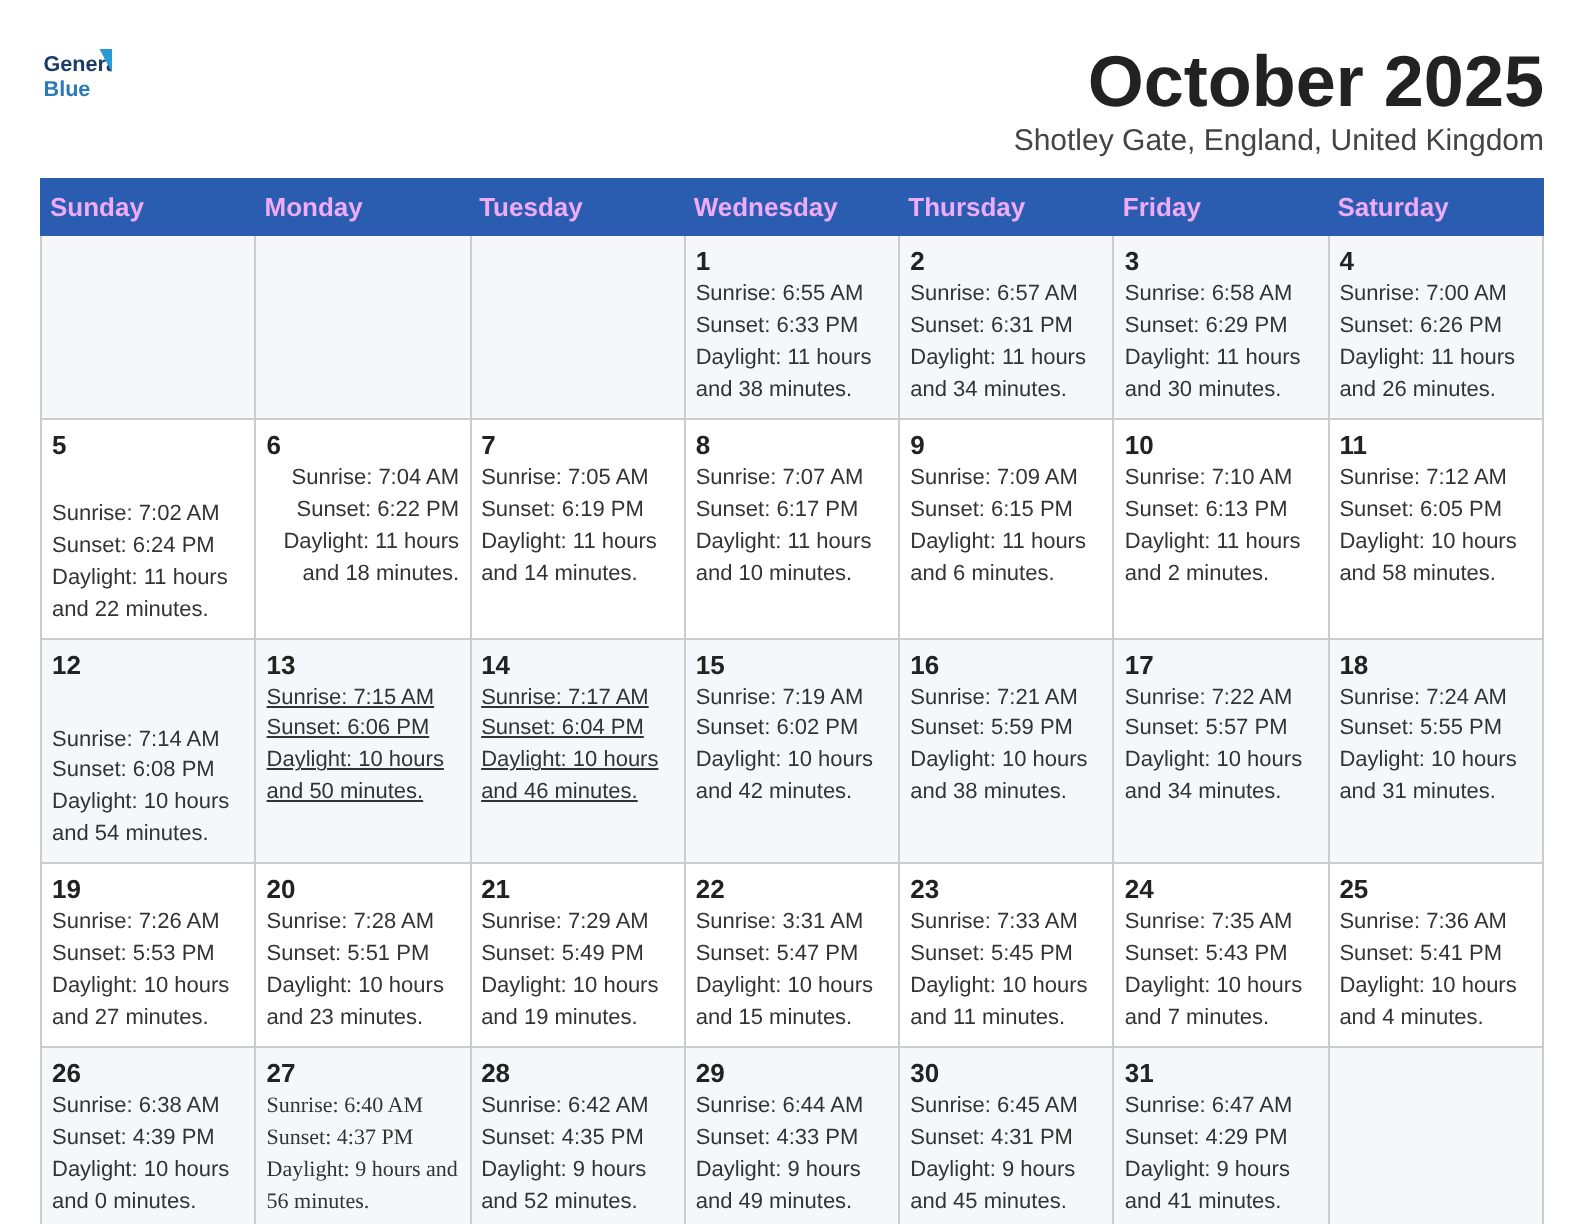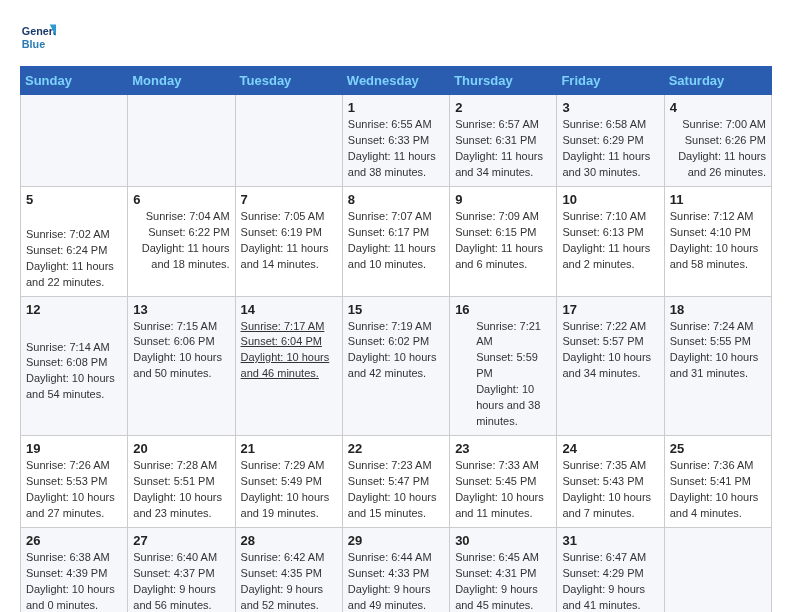--- a/index.html
+++ b/index.html
@@ -37,21 +37,21 @@
       font-size: 15px;
       color: #444;
     }
     table {
       width: 100%;
       border-collapse: collapse;
       table-layout: fixed;
     }
     thead tr th {
       background: #2a5db0;
-      color: #7dd3fc;
+      color: #f0abfc;
       font-size: 13px;
       font-weight: bold;
       padding: 6px 4px;
       text-align: left;
       border: 1px solid #2a5db0;
     }
     tbody tr td {
       border: 1px solid #ccc;
       vertical-align: top;
       padding: 5px 5px;
@@ -86,20 +86,22 @@
 
 <div class="header">
   <div class="logo">
     <svg class="logo-icon" viewBox="0 0 40 40" xmlns="http://www.w3.org/2000/svg">
   <text x="2" y="17" font-size="12" font-weight="bold" fill="#1a3a6b" font-family="Arial">General</text>
   <text x="2" y="31" font-size="12" font-weight="bold" fill="#2a7ab5" font-family="Arial">Blue</text>
   <polygon points="33,5 40,5 40,18" fill="#2a9ad4"></polygon>
 </svg>
   </div>
   <div class="title-block">
+    <div class="month-title">October 2025</div>
+    <div class="subtitle">Shotley Gate, England, United Kingdom</div>
   </div>
 </div>
 
 <table>
   <thead>
     <tr>
     <th>Sunday</th>
         <th>Monday</th>
         <th>Tuesday</th>
         <th>Wednesday</th>
@@ -126,21 +128,21 @@
 Daylight: 11 hours and 34 minutes.</div>
         </td>
         <td>
           <span class="day-num">3</span>
           <div class="day-info" style="white-space: pre-line;">Sunrise: 6:58 AM
 Sunset: 6:29 PM
 Daylight: 11 hours and 30 minutes.</div>
         </td>
         <td>
           <span class="day-num">4</span>
-          <div class="day-info" style="white-space: pre-line; text-align: right;">Sunrise: 7:00 AM
+          <div class="day-info" style="white-space: pre-line;">Sunrise: 7:00 AM
 Sunset: 6:26 PM
 Daylight: 11 hours and 26 minutes.</div>
         </td>
       </tr>
       <tr>
         <td>
           <span class="day-num">5</span>
           <div class="day-info" style="white-space: pre-line; margin-top: 20px;">Sunrise: 7:02 AM
 Sunset: 6:24 PM
 Daylight: 11 hours and 22 minutes.</div>
@@ -171,52 +173,52 @@
         </td>
         <td>
           <span class="day-num">10</span>
           <div class="day-info" style="white-space: pre-line;">Sunrise: 7:10 AM
 Sunset: 6:13 PM
 Daylight: 11 hours and 2 minutes.</div>
         </td>
         <td>
           <span class="day-num">11</span>
           <div class="day-info" style="white-space: pre-line;">Sunrise: 7:12 AM
-Sunset: 4:10 PM
+Sunset: 6:05 PM
 Daylight: 10 hours and 58 minutes.</div>
         </td>
       </tr>
       <tr>
         <td>
           <span class="day-num">12</span>
           <div class="day-info" style="white-space: pre-line; margin-top: 23px;">Sunrise: 7:14 AM
 Sunset: 6:08 PM
 Daylight: 10 hours and 54 minutes.</div>
         </td>
         <td>
           <span class="day-num">13</span>
-          <div class="day-info" style="white-space: pre-line;">Sunrise: 7:15 AM
+          <div class="day-info" style="white-space: pre-line; text-decoration: underline;">Sunrise: 7:15 AM
 Sunset: 6:06 PM
 Daylight: 10 hours and 50 minutes.</div>
         </td>
         <td>
           <span class="day-num">14</span>
           <div class="day-info" style="white-space: pre-line; text-decoration: underline;">Sunrise: 7:17 AM
 Sunset: 6:04 PM
 Daylight: 10 hours and 46 minutes.</div>
         </td>
         <td>
           <span class="day-num">15</span>
           <div class="day-info" style="white-space: pre-line;">Sunrise: 7:19 AM
 Sunset: 6:02 PM
 Daylight: 10 hours and 42 minutes.</div>
         </td>
         <td>
           <span class="day-num">16</span>
-          <div class="day-info" style="white-space: pre-line; margin-left: 21px;">Sunrise: 7:21 AM
+          <div class="day-info" style="white-space: pre-line;">Sunrise: 7:21 AM
 Sunset: 5:59 PM
 Daylight: 10 hours and 38 minutes.</div>
         </td>
         <td>
           <span class="day-num">17</span>
           <div class="day-info" style="white-space: pre-line;">Sunrise: 7:22 AM
 Sunset: 5:57 PM
 Daylight: 10 hours and 34 minutes.</div>
         </td>
         <td>
@@ -240,21 +242,21 @@
 Daylight: 10 hours and 23 minutes.</div>
         </td>
         <td>
           <span class="day-num">21</span>
           <div class="day-info" style="white-space: pre-line;">Sunrise: 7:29 AM
 Sunset: 5:49 PM
 Daylight: 10 hours and 19 minutes.</div>
         </td>
         <td>
           <span class="day-num">22</span>
-          <div class="day-info" style="white-space: pre-line;">Sunrise: 7:23 AM
+          <div class="day-info" style="white-space: pre-line;">Sunrise: 3:31 AM
 Sunset: 5:47 PM
 Daylight: 10 hours and 15 minutes.</div>
         </td>
         <td>
           <span class="day-num">23</span>
           <div class="day-info" style="white-space: pre-line;">Sunrise: 7:33 AM
 Sunset: 5:45 PM
 Daylight: 10 hours and 11 minutes.</div>
         </td>
         <td>
@@ -272,21 +274,21 @@
       </tr>
       <tr>
         <td>
           <span class="day-num">26</span>
           <div class="day-info" style="white-space: pre-line;">Sunrise: 6:38 AM
 Sunset: 4:39 PM
 Daylight: 10 hours and 0 minutes.</div>
         </td>
         <td>
           <span class="day-num">27</span>
-          <div class="day-info" style="white-space: pre-line;">Sunrise: 6:40 AM
+          <div class="day-info" style="white-space: pre-line; font-family: Liberation Serif, serif;">Sunrise: 6:40 AM
 Sunset: 4:37 PM
 Daylight: 9 hours and 56 minutes.</div>
         </td>
         <td>
           <span class="day-num">28</span>
           <div class="day-info" style="white-space: pre-line;">Sunrise: 6:42 AM
 Sunset: 4:35 PM
 Daylight: 9 hours and 52 minutes.</div>
         </td>
         <td>

